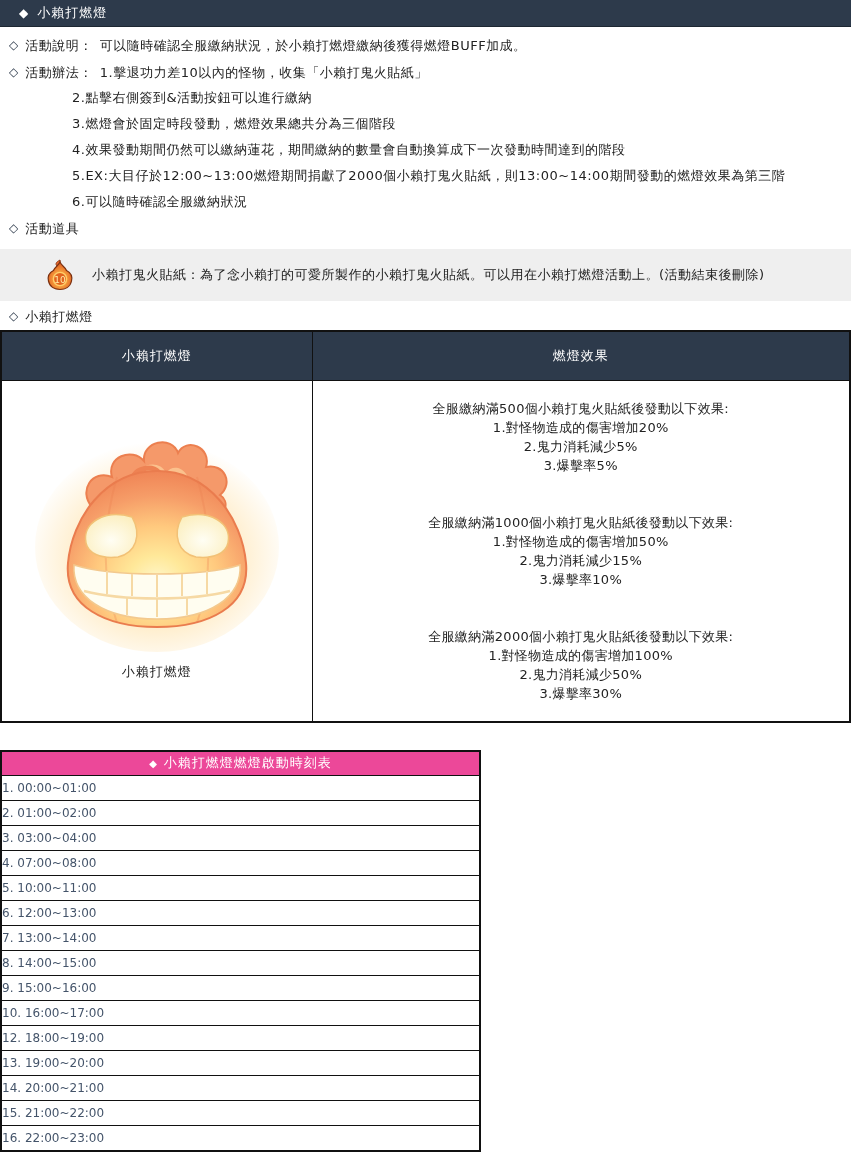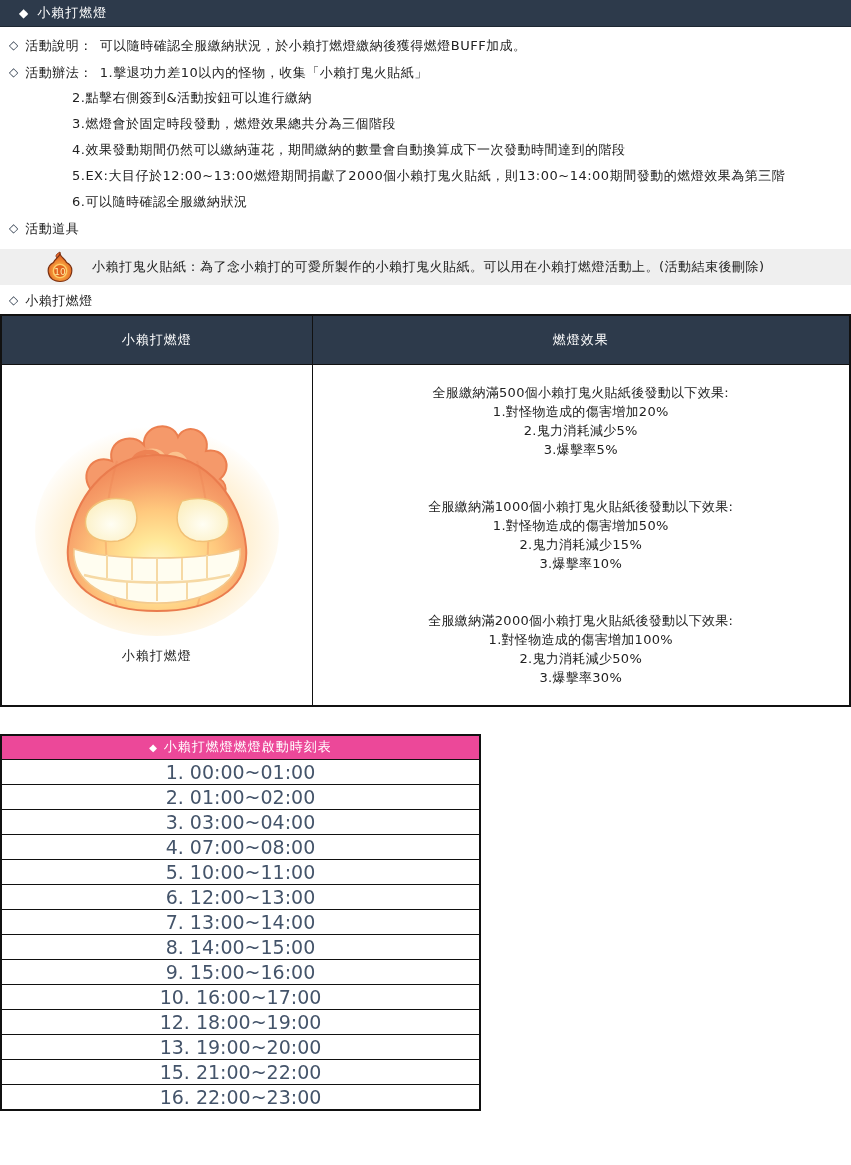--- a/index.html
+++ b/index.html
@@ -21,21 +21,21 @@
   .bullet-line {
     display:flex; align-items:flex-start; gap:7px;
     padding-left:9px; margin-top:10px; line-height:17px;
   }
   .bullet-line .dia { color:#2d3a4b; font-size:12px; line-height:17px; }
   .bullet-line .txt { letter-spacing:0.5px; }
   .steps { margin-left:72px; margin-top:8px; }
   .steps .step { line-height:17px; margin-bottom:9px; letter-spacing:0.5px; }
   
   .item-box {
-    margin-top:12px; height:36px; background:#efefef;
+    margin-top:12px; height:52px; background:#efefef;
     display:flex; align-items:center; gap:17px; padding-left:45px;
   }
   .item-box .txt { letter-spacing:0.5px; }
   
   table { border-collapse:collapse; }
   .effect-table { width:851px; margin-top:5px; border:2px solid #111; }
   .effect-table th {
     background:#2d3a4b; color:#fff; font-weight:normal;
     height:49px; font-size:13px; border:1px solid #111; letter-spacing:1px;
   }
@@ -47,22 +47,22 @@
   .effect-block { line-height:19px; letter-spacing:0.3px; }
   .effect-block + .effect-block { margin-top:38px; }
   
   .schedule-table { width:481px; margin-top:27px; border:2px solid #111; }
   .schedule-table th {
     background:#ec4899; color:#fff; font-weight:normal;
     height:25px; font-size:13px; border:1px solid #111; letter-spacing:1px;
   }
   .schedule-table th .dia { font-size:10px; margin-right:6px; }
   .schedule-table td {
-    border:1px solid #111; height:25px; text-align:center;
-    color:#44546a; font-size:19px;
+    border:1px solid #111; height:25px; 
+    color:#44546a; font-size:12px;
   }
 </style>
 </head>
 <body>
 
 <div class="titlebar">
   <span class="dia">◆</span>
   <span class="t">小賴打燃燈</span>
 </div>
 
@@ -230,20 +230,23 @@
     <tr>
         <td>10. 16:00~17:00</td>
       </tr>
     <tr>
         <td>12. 18:00~19:00</td>
       </tr>
     <tr>
         <td>13. 19:00~20:00</td>
       </tr>
     <tr>
+        <td>14. 20:00~21:00</td>
+      </tr>
+    <tr>
         <td>15. 21:00~22:00</td>
       </tr>
     <tr>
         <td>16. 22:00~23:00</td>
       </tr>
 
   </tbody>
 </table>
 
 </body></html>

